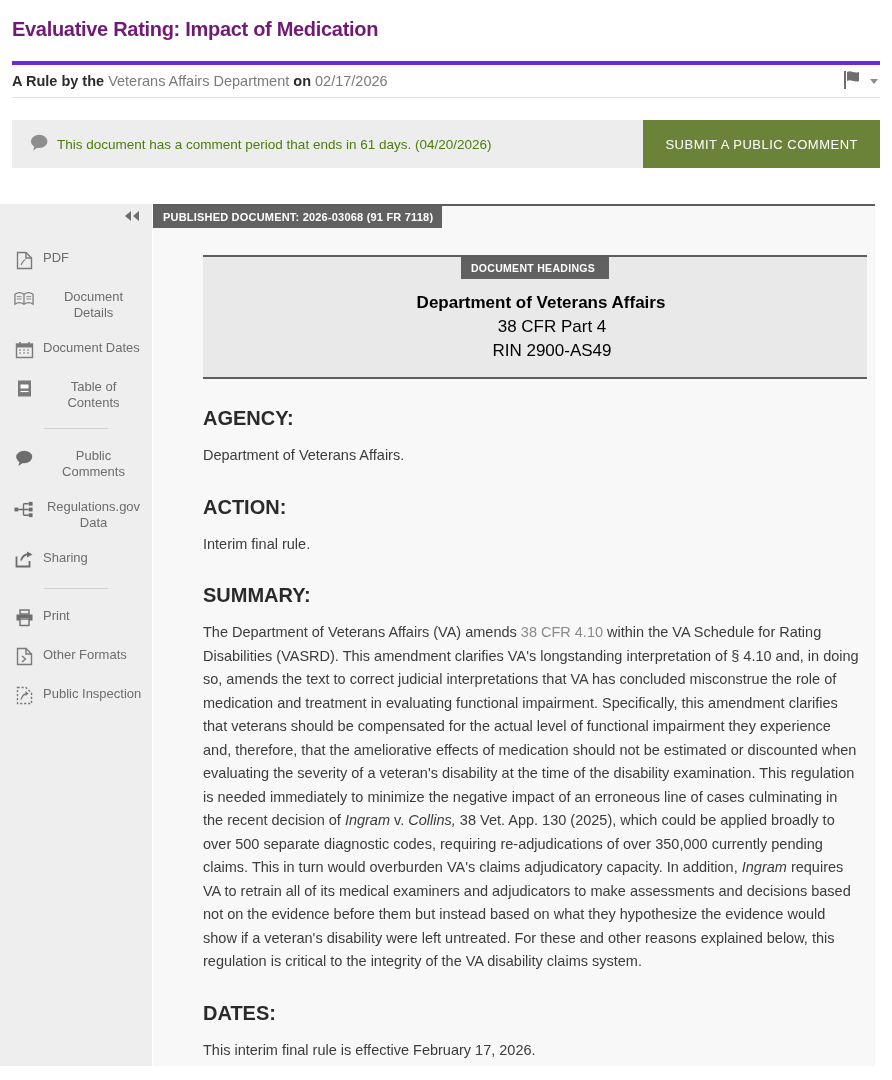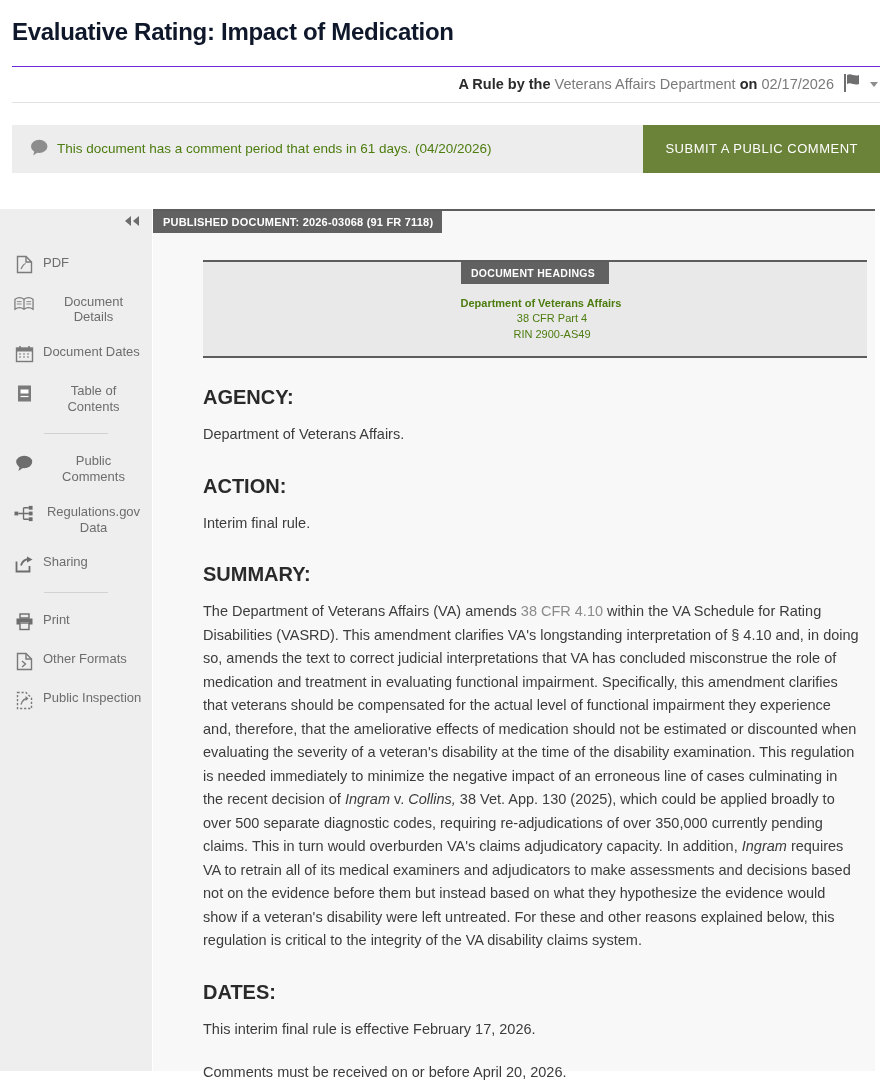--- a/index.html
+++ b/index.html
@@ -9,33 +9,33 @@
     background: #ffffff;
     font-family: "Liberation Sans", sans-serif;
     color: #333333;
     overflow: hidden;
   }
 
   
   .page-head { padding: 0 12px; }
 
   .doc-title {
-    font-size: 24px;
+    font-size: 20px;
     font-weight: bold;
-    color: #0f172a;
+    color: #701a75;
     letter-spacing: -0.3px;
     margin: 18px 0 20px 0;
     line-height: 1.15;
   }
 
   .byline-row {
     display: flex;
     align-items: center;
-    justify-content: flex-end;
-    border-top: 1px solid #6d28d9;
+    justify-content: space-between;
+    border-top: 4px solid #6d28d9;
     border-bottom: 1px solid #e2e2e2;
     height: 37px;
     font-size: 14.5px;
     gap: 7px;
   }
   .byline { color: #3a3a3a; }
   .byline .strong { color: #2b2b2b; font-weight: bold; }
   .byline .lnk { color: #7a7a7a; }
 
   .flag-wrap {
@@ -166,22 +166,22 @@
     display: inline-block;
     background: #616161;
     color: #ffffff;
     font-size: 10.5px;
     font-weight: bold;
     letter-spacing: 0.3px;
     padding: 5px 14px 5px 10px;
   }
   .headings-body {
     padding: 12px 0 0 12px;
-    font-size: 11px;
-    color: #4d7c0f;
+    font-size: 17px;
+    color: #000000;
     line-height: 1.42;
   }
   .headings-body .agency-name { font-weight: bold; }
   .headings-body .sub { padding-left: 22px; }
 
   .section { margin: 0 8px 0 50px; }
   .sec-head {
     font-size: 20px;
     font-weight: bold;
     color: #2a2a2a;

